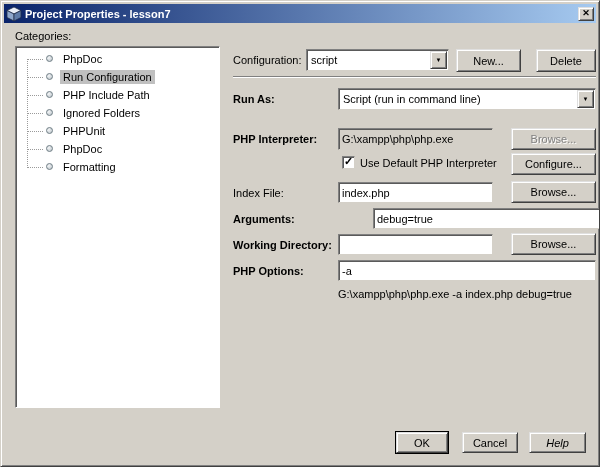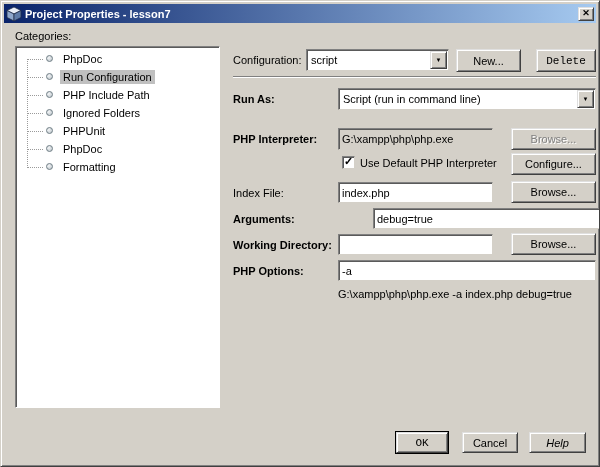--- a/index.html
+++ b/index.html
@@ -62,21 +62,21 @@
   .tlabel { position: absolute; left: 44px; top: 2px; padding: 1px 3px; white-space: nowrap; }
   .tlabel.tsel { background: #c0c0c0; }
   .btn {
     position: absolute; background: #d4d0c8;
     border: 1px solid; border-color: #dfdfdf #404040 #404040 #dfdfdf;
     box-shadow: inset 1px 1px 0 #fff, inset -1px -1px 0 #808080;
     font-family: "Liberation Sans", sans-serif; font-size: 11px; color: #000;
     display: flex; align-items: center; justify-content: center;
     cursor: default; white-space: nowrap;
   }
-  .btn.default { outline: 1px solid #000; font-family: Liberation Mono, monospace; }
+  .btn.default { outline: 1px solid #000; }
   .btn.disabled { color: #808080; text-shadow: 1px 1px 0 #fff; }
   .field {
     position: absolute; background: #fff;
     border: 1px solid; border-color: #808080 #d4d0c8 #d4d0c8 #808080;
     box-shadow: inset 1px 1px 0 #5a5a5a;
     font-family: "Liberation Sans", sans-serif; font-size: 11px; color: #000;
     padding: 0 3px; outline: none;
   }
   .field.disabled { background: #d4d0c8; }
   .combo { display: flex; align-items: center; padding: 0; }
@@ -158,21 +158,21 @@
         </div>
       </div>
   </div>
 
   <span class="label" style="left:232px; top:53px;">Configuration:</span>
   <div class="field combo" style="left:305px; top:48px; width:143px; height:22px;">
     <span class="cval">script</span>
     <span class="cbtn">▼</span>
   </div>
   <div class="btn" style="left:455px; top:48px; width:65px; height:23px;">New...</div>
-  <div class="btn" style="left:535px; top:48px; width:60px; height:23px;font-family:Liberation Mono, monospace;">Delete</div>
+  <div class="btn" style="left:535px; top:48px; width:60px; height:23px;">Delete</div>
 
   <div class="sep" style="left:232px; top:75px; width:363px;"></div>
 
   <span class="label b" style="left:232px; top:92px;">Run As:</span>
   <div class="field combo" style="left:337px; top:87px; width:258px; height:22px;">
     <span class="cval">Script (run in command line)</span>
     <span class="cbtn">▼</span>
   </div>
 
   <span class="label b" style="left:232px; top:132px;">PHP Interpreter:</span>

